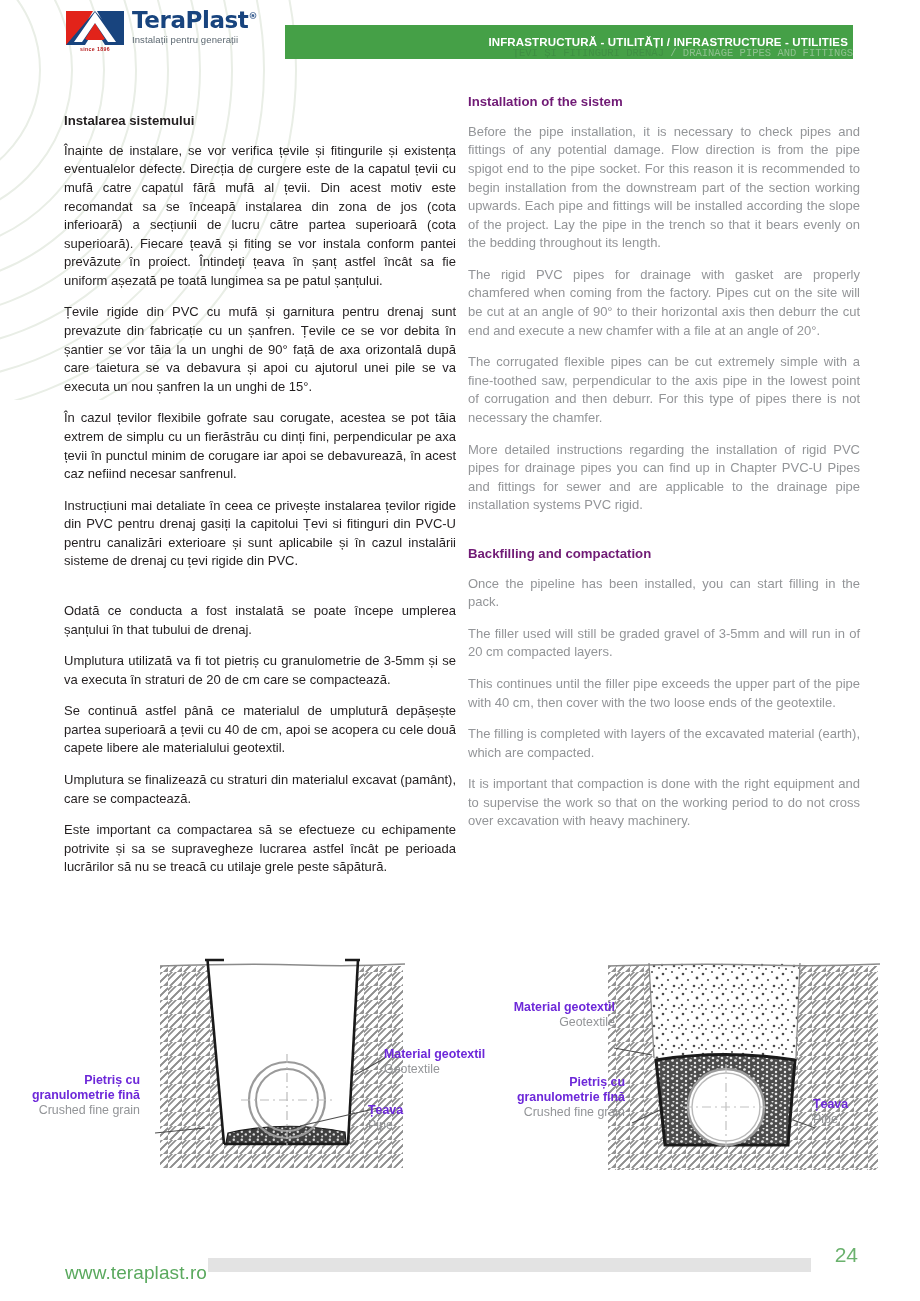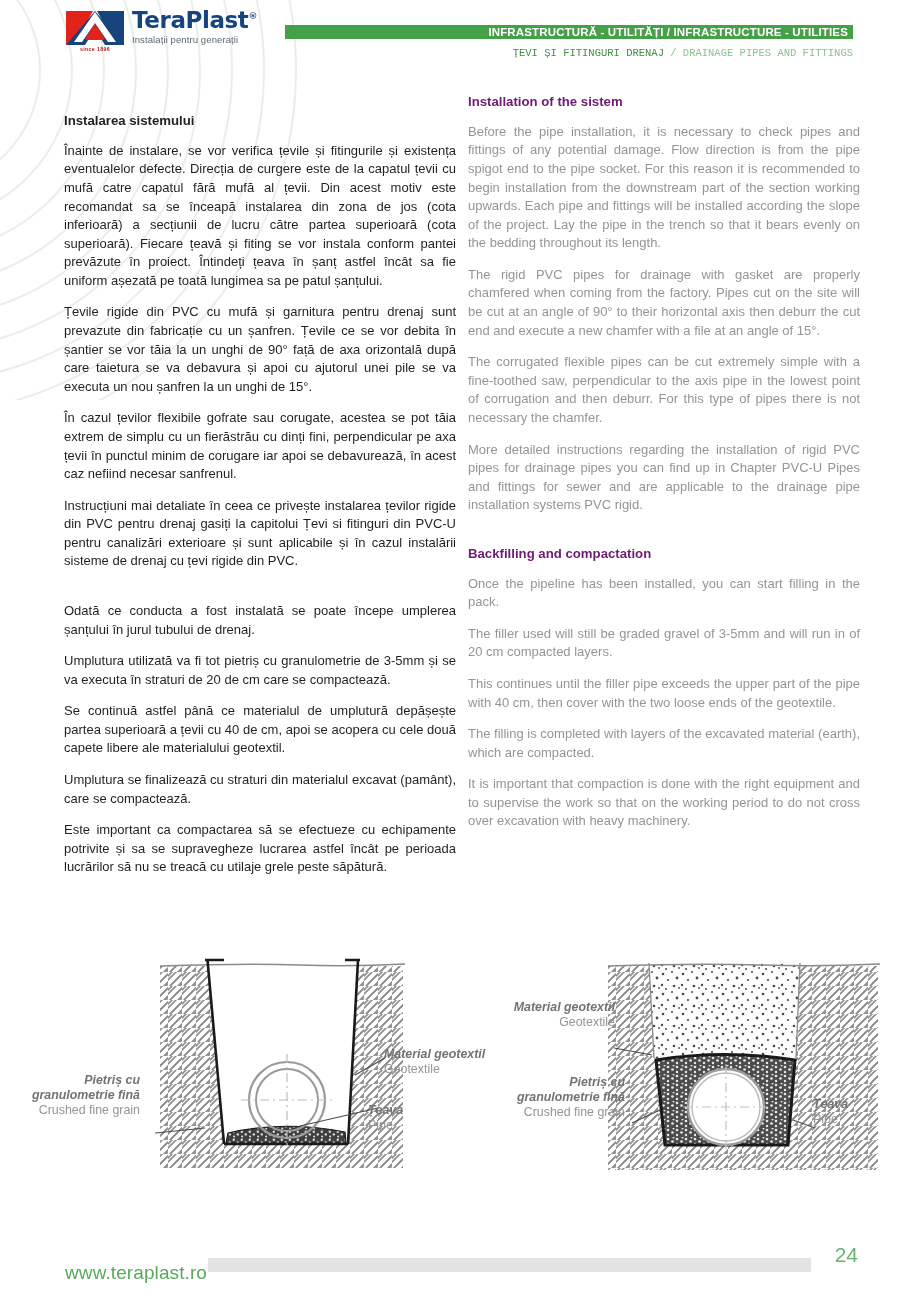--- a/index.html
+++ b/index.html
@@ -35,21 +35,21 @@
     font-size:23px; font-weight:700; color:#18447e; letter-spacing:-0.4px;
     line-height:1;
   }
   .logo-name sup { font-size:9px; vertical-align:super; }
   .logo-tag {
     font-size:9.5px; color:#5b6770; margin-top:2px; letter-spacing:.1px;
     font-family:"Liberation Sans", sans-serif;
   }
 
   .hdr-green-bar {
-    position:absolute; left:285px; top:25px; width:568px; height:14px;
+    position:absolute; left:285px; top:25px; width:568px; height:34px;
     background:#45a047;
   }
   .hdr-green-bar span {
     position:absolute; right:5px; top:50%; transform:translateY(-50%);
     color:#ffffff; font-size:11.5px; font-weight:700; letter-spacing:.15px;
     white-space:nowrap;
     font-family:"Liberation Sans", sans-serif;
   }
   .hdr-sub {
     position:absolute; right:67px; top:47px;
@@ -79,21 +79,21 @@
   }
   .col-ro p.para { color:#231f20; }
   .col-en p.para { color:#939598; }
 
   .block-gap { height:18px; }
 
   
   .figures { position:absolute; left:0; top:930px; width:920px; height:250px; z-index:2; }
 
   .fig-label { position:absolute; z-index:5; line-height:1.22; white-space:nowrap; }
-  .fig-label .ro { font-size:12.4px; font-weight:700; color:#737373; display:block;font-style:italic; }
+  .fig-label .ro { font-size:12.4px; font-weight:700; color:#6d28d9; display:block; }
   .fig-label .en { font-size:12.4px; font-weight:400; color:#939598; display:block; }
   .fig-label.right-align { text-align:right; }
 
   
   .footer { position:absolute; left:0; bottom:0; width:920px; height:58px; z-index:3; }
   .footer-url {
     position:absolute; left:65px; top:19px;
     font-size:19px; color:#5aa95e; letter-spacing:.1px;
   }
   .footer-bar {
@@ -156,31 +156,31 @@
   </div>
 </div>
 
 <div class="col col-ro">
   <h2 class="sec-title">Instalarea sistemului</h2>
   <p class="para">Înainte de instalare, se vor verifica țevile și fitingurile și existența eventualelor defecte. Direcția de curgere este de la capatul țevii cu mufă catre capatul fără mufă al țevii. Din acest motiv este recomandat sa se înceapă instalarea din zona de jos (cota inferioară) a secțiunii de lucru către partea superioară (cota superioară). Fiecare țeavă și fiting se vor instala conform pantei prevăzute în proiect. Întindeți țeava în șanț astfel încât sa fie uniform așezată pe toată lungimea sa pe patul șanțului.</p>
   <p class="para">Țevile rigide din PVC cu mufă și garnitura pentru drenaj sunt prevazute din fabricație cu un șanfren. Țevile ce se vor debita în șantier se vor tăia la un unghi de 90° față de axa orizontală după care taietura se va debavura și apoi cu ajutorul unei pile se va executa un nou șanfren la un unghi de 15°.</p>
   <p class="para">În cazul țevilor flexibile gofrate sau corugate, acestea se pot tăia extrem de simplu cu un fierăstrău cu dinți fini, perpendicular pe axa țevii în punctul minim de corugare iar apoi se debavurează, în acest caz nefiind necesar sanfrenul.</p>
   <p class="para">Instrucțiuni mai detaliate în ceea ce privește instalarea țevilor rigide din PVC pentru drenaj gasiți la capitolui Țevi si fitinguri din PVC-U pentru canalizări exterioare și sunt aplicabile și în cazul instalării sisteme de drenaj cu țevi rigide din PVC.</p>
   <div class="block-gap"></div>
-  <p class="para">Odată ce conducta a fost instalată se poate începe umplerea șanțului în jurul tubului de drenaj.</p>
+  <p class="para">Odată ce conducta a fost instalată se poate începe umplerea șanțului în that tubului de drenaj.</p>
   <p class="para">Umplutura utilizată va fi tot pietriș cu granulometrie de 3-5mm și se va executa în straturi de 20 de cm care se compactează.</p>
   <p class="para">Se continuă astfel până ce materialul de umplutură depășește partea superioară a țevii cu 40 de cm, apoi se acopera cu cele două capete libere ale materialului geotextil.</p>
   <p class="para">Umplutura se finalizează cu straturi din materialul excavat (pamânt), care se compactează.</p>
   <p class="para">Este important ca compactarea să se efectueze cu echipamente potrivite și sa se supravegheze lucrarea astfel încât pe perioada lucrărilor să nu se treacă cu utilaje grele peste săpătură.</p>
 </div>
 
 <div class="col col-en">
   <h2 class="sec-title">Installation of the sistem</h2>
   <p class="para">Before the pipe installation, it is necessary to check pipes and fittings of any potential damage. Flow direction is from the pipe spigot end to the pipe socket. For this reason it is recommended to begin installation from the downstream part of the section working upwards. Each pipe and fittings will be installed according the slope of the project. Lay the pipe in the trench so that it bears evenly on the bedding throughout its length.</p>
-  <p class="para">The rigid PVC pipes for drainage with gasket are properly chamfered when coming from the factory. Pipes cut on the site will be cut at an angle of 90° to their horizontal axis then deburr the  cut end and execute a new chamfer with a file at an angle of 15°.</p>
+  <p class="para">The rigid PVC pipes for drainage with gasket are properly chamfered when coming from the factory. Pipes cut on the site will be cut at an angle of 90° to their horizontal axis then deburr the  cut end and execute a new chamfer with a file at an angle of 20°.</p>
   <p class="para">The corrugated flexible pipes can be cut extremely simple with a fine-toothed saw, perpendicular to the axis pipe in the lowest point of corrugation and then deburr. For this type of pipes there is not necessary the chamfer.</p>
   <p class="para">More detailed instructions regarding the installation of rigid PVC pipes for drainage pipes you can find up in Chapter PVC-U Pipes and fittings for sewer and are applicable to the drainage pipe installation systems PVC rigid.</p>
   <div class="block-gap"></div>
   <h2 class="sec-title">Backfilling and compactation</h2>
   <p class="para">Once the pipeline has been installed, you can start filling in the pack.</p>
   <p class="para">The filler used will still be graded gravel of 3-5mm and will run in of 20 cm compacted layers.</p>
   <p class="para">This continues until the filler pipe exceeds the upper part of the pipe with 40 cm, then cover with the two loose ends of the geotextile.</p>
   <p class="para">The filling is completed with layers of the excavated material (earth), which are compacted.</p>
   <p class="para">It is important that compaction is done with the right equipment and to supervise the work so that on the working period to do not cross over excavation with heavy machinery.</p>
 </div>

